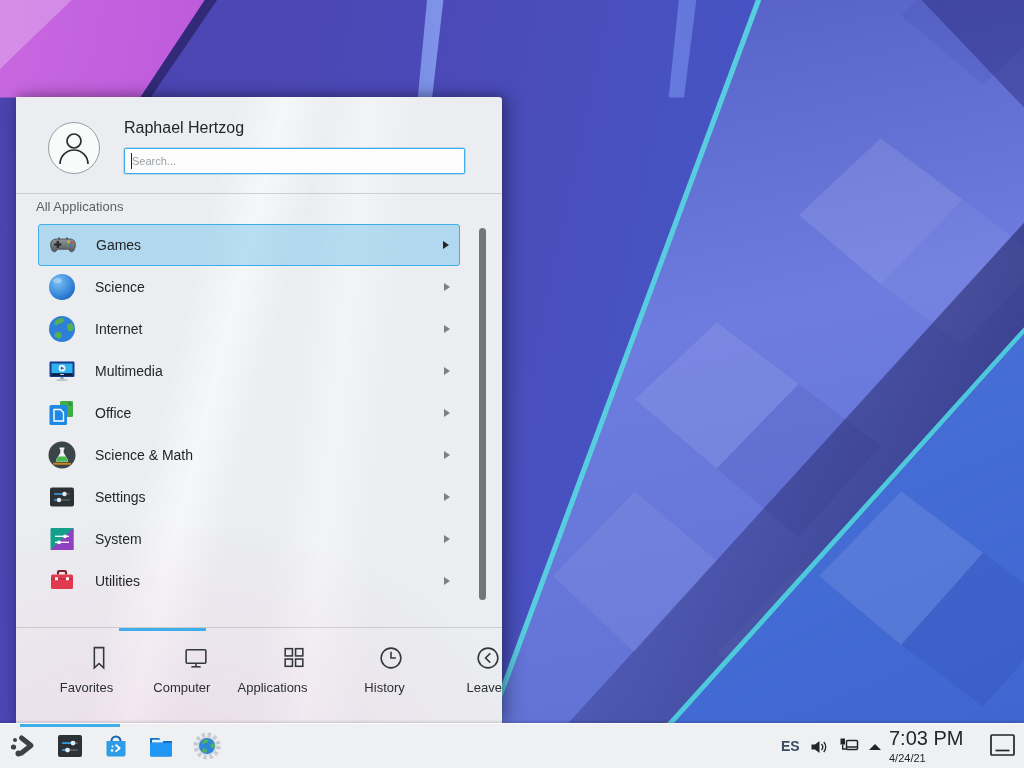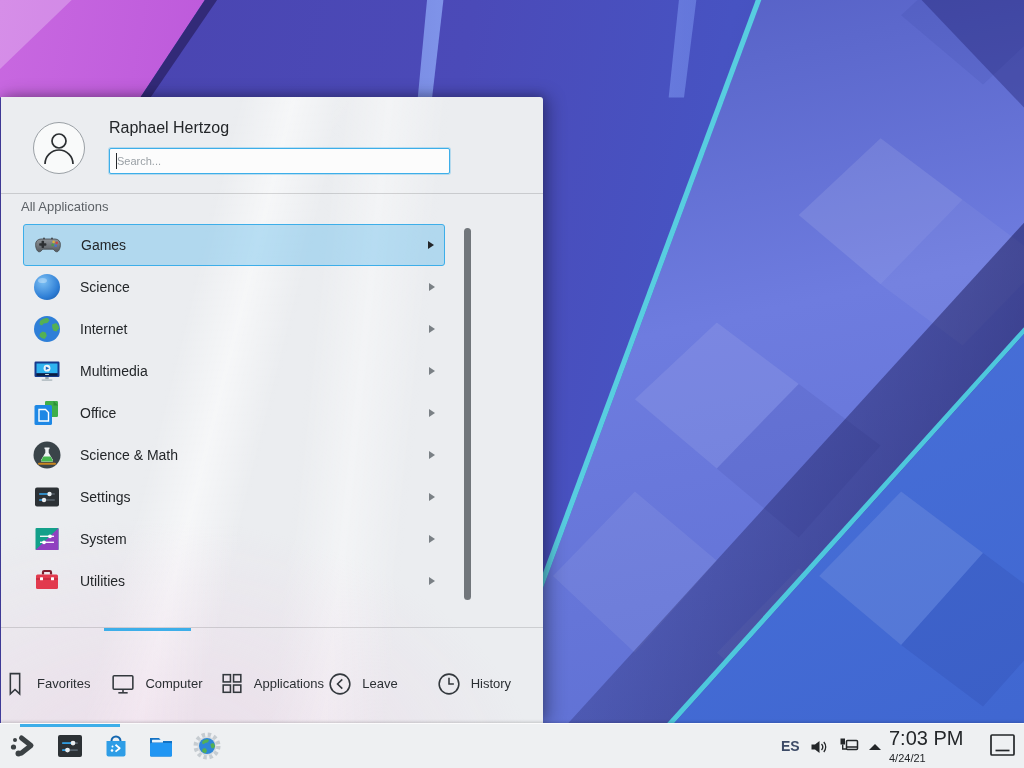--- a/index.html
+++ b/index.html
@@ -30,21 +30,21 @@
   .f2{clip-path:polygon(70% 61%,78% 50%,86% 58%,78% 70%);background:rgba(20,25,110,.08);}
   .f3{clip-path:polygon(78% 28%,86% 18%,94% 26%,86% 37%);background:rgba(255,255,255,.10);}
   .f4{clip-path:polygon(86% 37%,94% 26%,102% 34%,94% 45%);background:rgba(255,255,255,.05);}
   .f5{clip-path:polygon(54% 75%,62% 64%,70% 73%,62% 85%);background:rgba(255,255,255,.07);}
   .f6{clip-path:polygon(88% 2%,96% -8%,104% 1%,96% 11%);background:rgba(20,25,110,.07);}
   .f7{clip-path:polygon(70% 85%,78% 74%,86% 82%,78% 94%);background:rgba(255,255,255,.06);}
   .f8{clip-path:polygon(90% 0,100% 0,100% 14%);background:rgba(25,22,100,.35);}
   .f9{clip-path:polygon(80% 75%,88% 64%,96% 72%,88% 84%);background:rgba(255,255,255,.10);}
   .f10{clip-path:polygon(88% 84%,96% 72%,104% 80%,96% 92%);background:rgba(20,30,120,.10);}
   
-  #menu{position:absolute;left:1px;top:97px;width:542px;height:626px;background:#ebedf0;
+  #menu{position:absolute;left:16px;top:97px;width:486px;height:626px;background:#ebedf0;
     border-radius:0 3px 0 0;box-shadow:6px 0 18px rgba(0,0,0,.30),0 -2px 10px rgba(0,0,0,.18);}
   #menu::before{content:"";position:absolute;inset:0;pointer-events:none;border-radius:0 3px 0 0;
     background:
       radial-gradient(620px 430px at 28% 110%,rgba(236,203,226,.50),rgba(236,203,226,0) 62%),
       linear-gradient(104deg,rgba(255,255,255,0) 34%,rgba(255,255,255,.55) 42%,rgba(255,255,255,0) 50%),
       linear-gradient(96deg,rgba(255,255,255,0) 55%,rgba(255,255,255,.40) 64%,rgba(255,255,255,0) 74%);}
   .avatar{position:absolute;left:32px;top:25px;width:52px;height:52px;border-radius:50%;
     border:1px solid #9aa0a5;background:rgba(252,252,252,.85);box-sizing:border-box;}
   .user-name{position:absolute;left:108px;top:22px;font-size:16px;color:#232629;}
   .search{position:absolute;left:108px;top:51px;width:341px;height:26px;box-sizing:border-box;
@@ -61,21 +61,21 @@
   .app-row .ic{width:32px;height:32px;margin-left:8px;flex:none;}
   .app-row .lbl{margin-left:17px;font-size:14px;color:#232629;text-align:right;}
   .arr{position:absolute;right:10px;width:0;height:0;border-left:6px solid #7a8085;
     border-top:4.5px solid transparent;border-bottom:4.5px solid transparent;}
   .app-row.selected{background:rgba(61,174,233,.33);border:1px solid #3daee9;}
   .app-row.selected .arr{border-left-color:#232629;}
   .scrollbar{position:absolute;left:463px;top:131px;width:7px;height:372px;border-radius:3.5px;background:#71767b;}
   .list-divider{position:absolute;left:0;top:530px;width:100%;height:1px;background:rgba(0,0,0,.13);}
   .tab-indicator{position:absolute;left:103px;top:531px;width:87px;height:3px;background:#3daee9;}
   .tabbar{position:absolute;left:0;top:534px;width:100%;height:92px;display:flex;}
-  .tab{flex:1;display:flex;align-items:center;padding-top:13px;gap:8px;cursor:default;}
+  .tab{flex:1;display:flex;flex-direction:column;align-items:flex-end;padding-top:13px;gap:8px;cursor:default;}
   .tab .tlbl{font-size:13px;color:#2b2f33;}
   .ticon{stroke:#33383d;fill:none;stroke-width:1.5;}
   
   #taskbar{position:absolute;left:0;top:723px;width:1024px;height:45px;background:#eef0f2;
     border-top:1px solid rgba(255,255,255,.75);box-sizing:border-box;box-shadow:0 -1px 3px rgba(0,0,0,.18);}
   .tb-btn{position:absolute;top:6px;width:32px;height:32px;}
   .launcher-line{position:absolute;left:20px;top:0;width:100px;height:3px;background:#3daee9;}
   .tray-text{position:absolute;left:781px;top:14px;font-size:14px;font-weight:bold;color:#3c4a66;}
   .tray-ic{position:absolute;top:12px;width:22px;height:22px;}
   .clock{position:absolute;left:889px;top:2px;width:88px;text-align:left;color:#232629;}
@@ -277,30 +277,30 @@
         <rect x="5" y="4.5" width="7" height="7"></rect>
           <rect x="15" y="4.5" width="7" height="7"></rect>
         <rect x="5" y="14.5" width="7" height="7"></rect>
           <rect x="15" y="14.5" width="7" height="7"></rect>
       </svg>
       <span class="tlbl">Applications</span>
     </div>
     <div class="tab">
       <svg class="ticon" width="28" height="28" viewBox="0 0 27 27">
         <circle cx="13.5" cy="13.5" r="9.5"></circle>
+          <path d="M13.5 7.5 v6 h4.7"></path>
+      </svg>
+      <span class="tlbl">History</span>
+    </div>
+    <div class="tab">
+      <svg class="ticon" width="28" height="28" viewBox="0 0 27 27">
+        <circle cx="13.5" cy="13.5" r="9.5"></circle>
           <path d="M15.7 9 l-4.6 4.5 4.6 4.5"></path>
       </svg>
       <span class="tlbl">Leave</span>
-    </div>
-    <div class="tab">
-      <svg class="ticon" width="28" height="28" viewBox="0 0 27 27">
-        <circle cx="13.5" cy="13.5" r="9.5"></circle>
-          <path d="M13.5 7.5 v6 h4.7"></path>
-      </svg>
-      <span class="tlbl">History</span>
     </div>
   </div>
 </div>
 
 <div id="taskbar">
   <div class="launcher-line"></div>
 
   <div class="tb-btn" style="left:8px">
     <svg width="32" height="32" viewBox="0 0 32 32">
       <circle cx="7" cy="10" r="2" fill="#3b4144"></circle>

